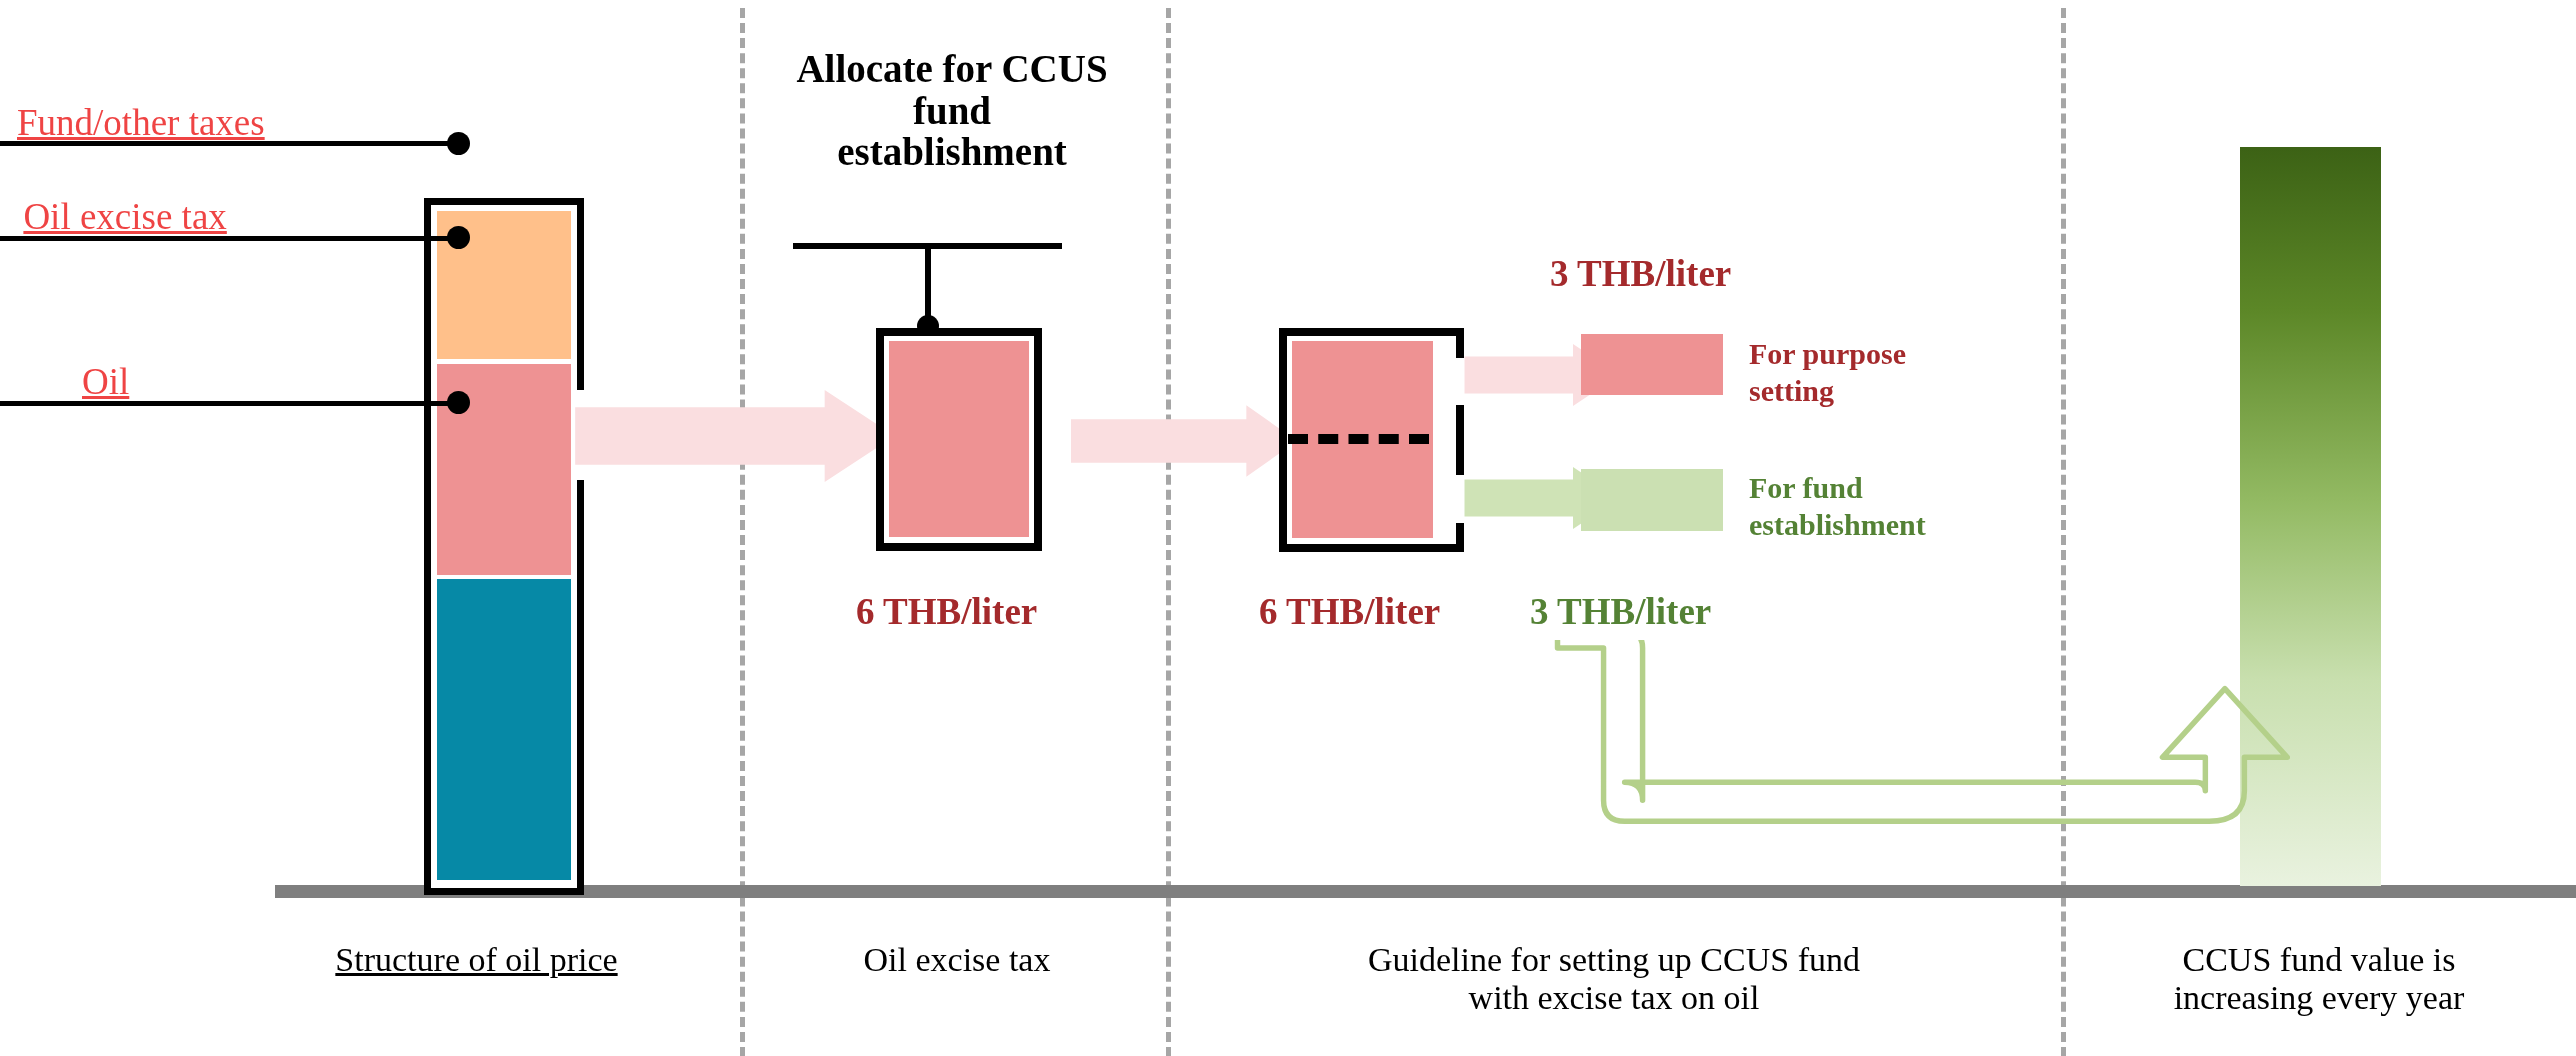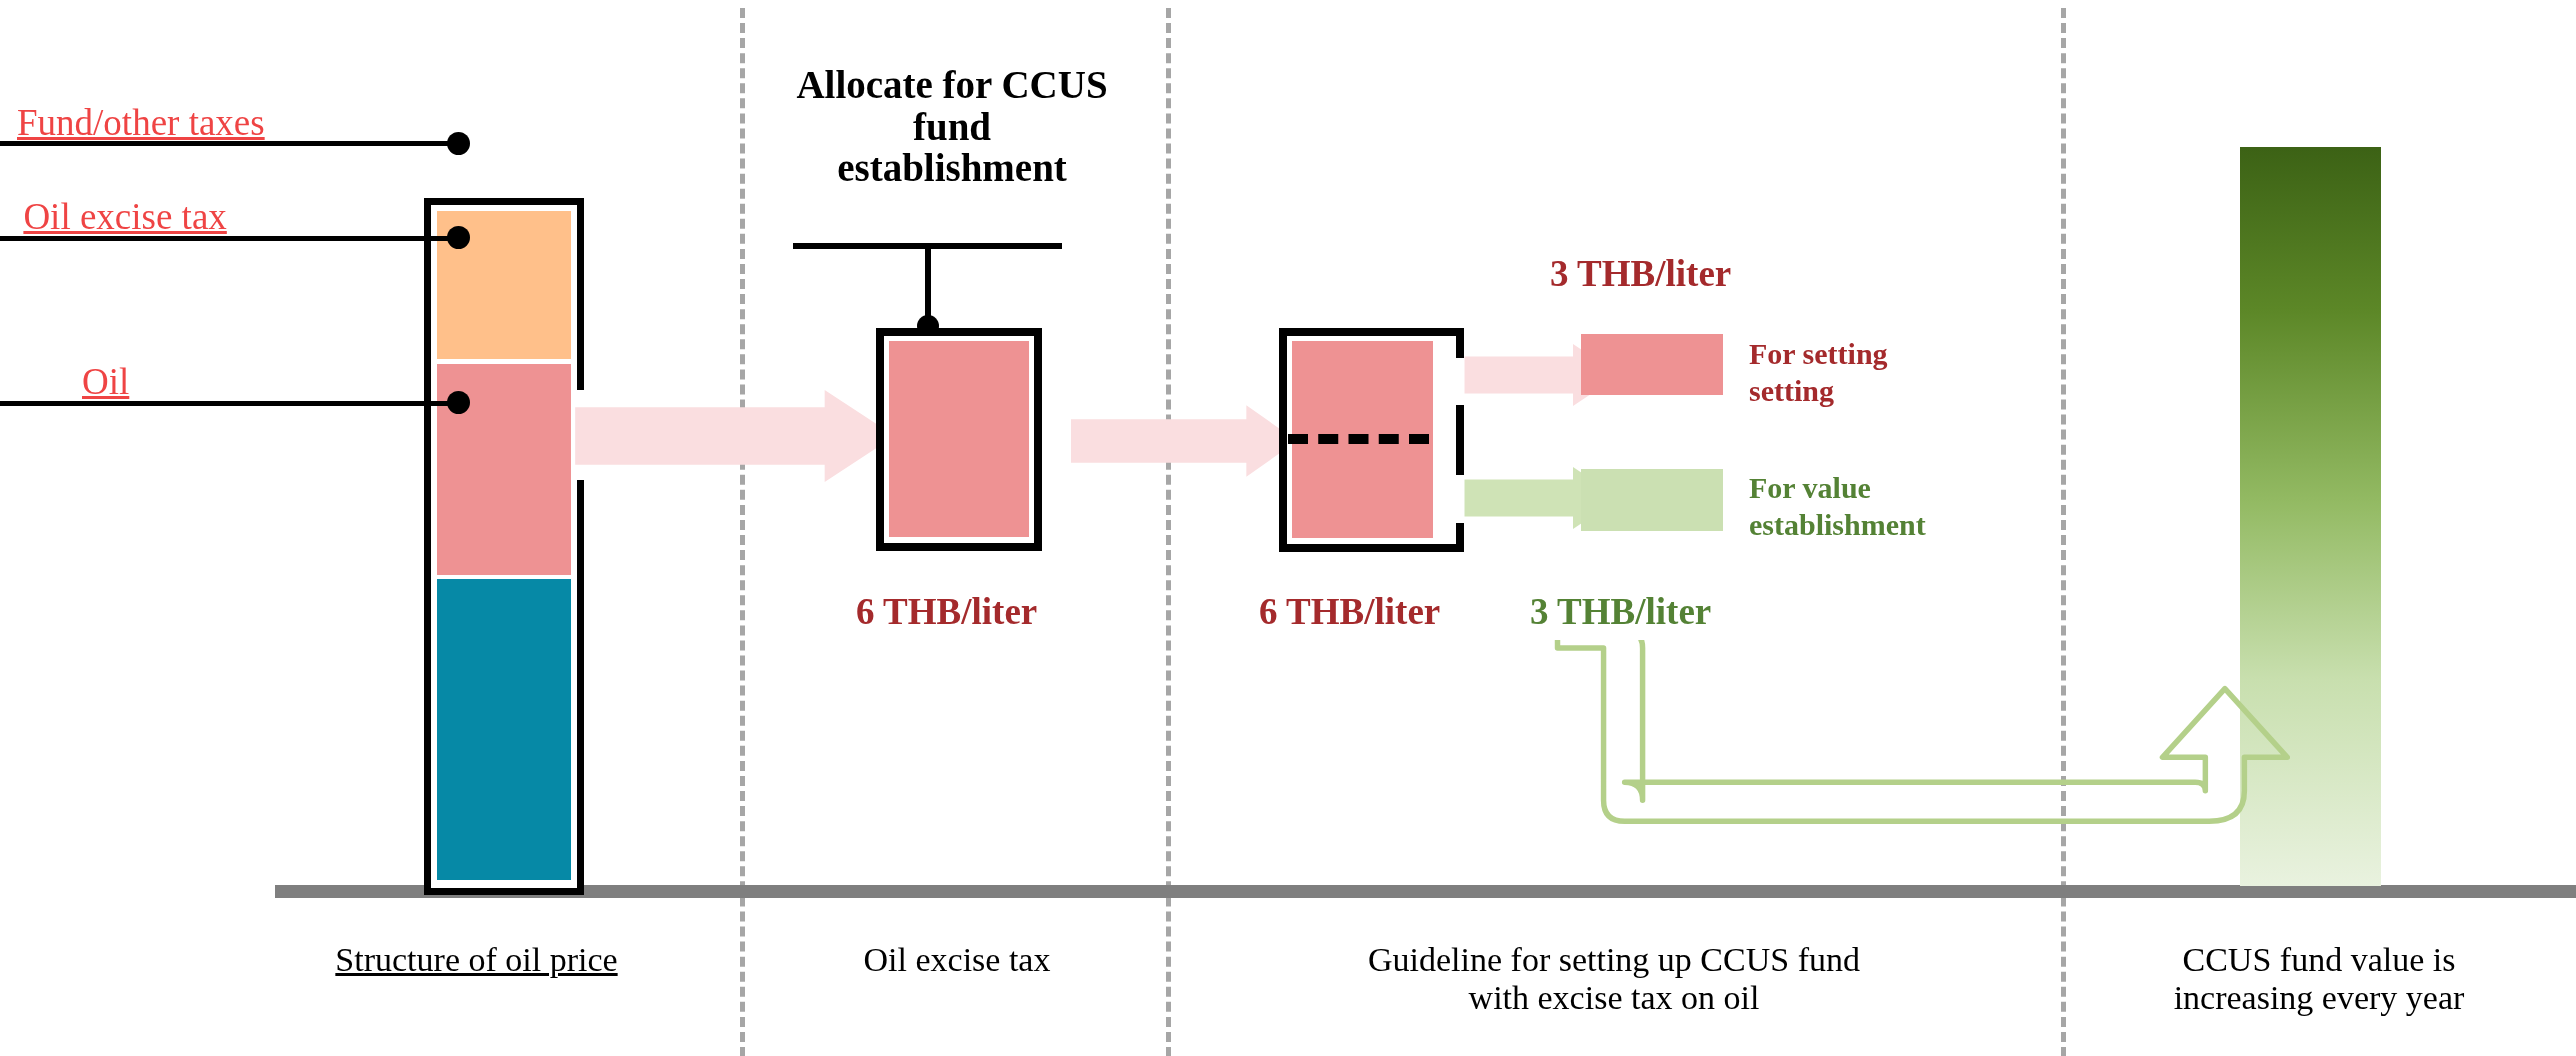--- a/index.html
+++ b/index.html
@@ -163,21 +163,21 @@
   <div class="abs leader-label" style="left:23.4px; top:198px;">Oil excise tax</div>
 
   <div class="abs leader-line" style="left:0px; top:401px; width:467px; height:4.7px;"></div>
   <div class="abs leader-dot" style="left:447px; top:391px;"></div>
   <div class="abs leader-label" style="left:37px; top:363px;margin-left:45px;">Oil</div>
 
   <svg class="abs" style="left:575px; top:390px;" width="320" height="92" viewBox="0 0 410 118">
     <path d="M0,22 L320,22 L320,0 L410,59 L320,118 L320,96 L0,96 Z" fill="#FADEE0"></path>
   </svg>
 
-  <div class="abs callout-text" style="left:757px; top:64px; width:390px;">Allocate for CCUS<br>fund<br>establishment</div>
+  <div class="abs callout-text" style="left:757px; top:48px; width:390px;">Allocate for CCUS<br>fund<br>establishment</div>
   <div class="abs callout-rule" style="left:793px; top:243px; width:269px;"></div>
   <div class="abs callout-stem" style="left:925px; top:247px; height:80px;"></div>
   <div class="abs callout-dot" style="left:917px; top:315px;"></div>
 
   <div class="abs tax-box" style="left:876px; top:328px; width:166px; height:223px;"></div>
   <div class="abs tax-fill" style="left:889px; top:341px; width:140px; height:196px;"></div>
 
   <div class="abs val-red" style="left:856px; top:593px;">6 THB/liter</div>
 
   <svg class="abs" style="left:1071px; top:405px;" width="226" height="72" viewBox="0 0 290 92">
@@ -200,27 +200,27 @@
     <path d="M0,16 L140,16 L140,0 L200,40 L140,80 L140,64 L0,64 Z" fill="#FADEE0"></path>
   </svg>
   <svg class="abs" style="left:1464px; top:467px;" width="156" height="62" viewBox="0 0 200 80">
     <path d="M0,16 L140,16 L140,0 L200,40 L140,80 L140,64 L0,64 Z" fill="#CFE3B6"></path>
   </svg>
 
   <div class="abs val-red" style="left:1550px; top:255px;">3 THB/liter</div>
 
   <div class="abs swatch-red" style="left:1581px; top:334px; width:142px; height:61px;"></div>
   <div class="abs legend-red" style="left:1749px; top:336px; width:234px;">
-    <span>For setting</span><br>
+    <span>For purpose</span><br>
     <span>setting</span>
   </div>
 
   <div class="abs swatch-green" style="left:1581px; top:469px; width:142px; height:62px;"></div>
   <div class="abs legend-green" style="left:1749px; top:470px; width:258px;">
-    <span>For value</span><br>
+    <span>For fund</span><br>
     <span>establishment</span>
   </div>
 
   <div class="abs val-green" style="left:1530px; top:593px;">3 THB/liter</div>
 
   <div class="abs growth-bar" style="left:2240px; top:147px; width:141px; height:739px;"></div>
 
   <svg class="abs" style="left:1538px; top:640px;" width="882" height="258" viewBox="0 0 1130 330">
     <path d="M 25,10
              L 84,10

